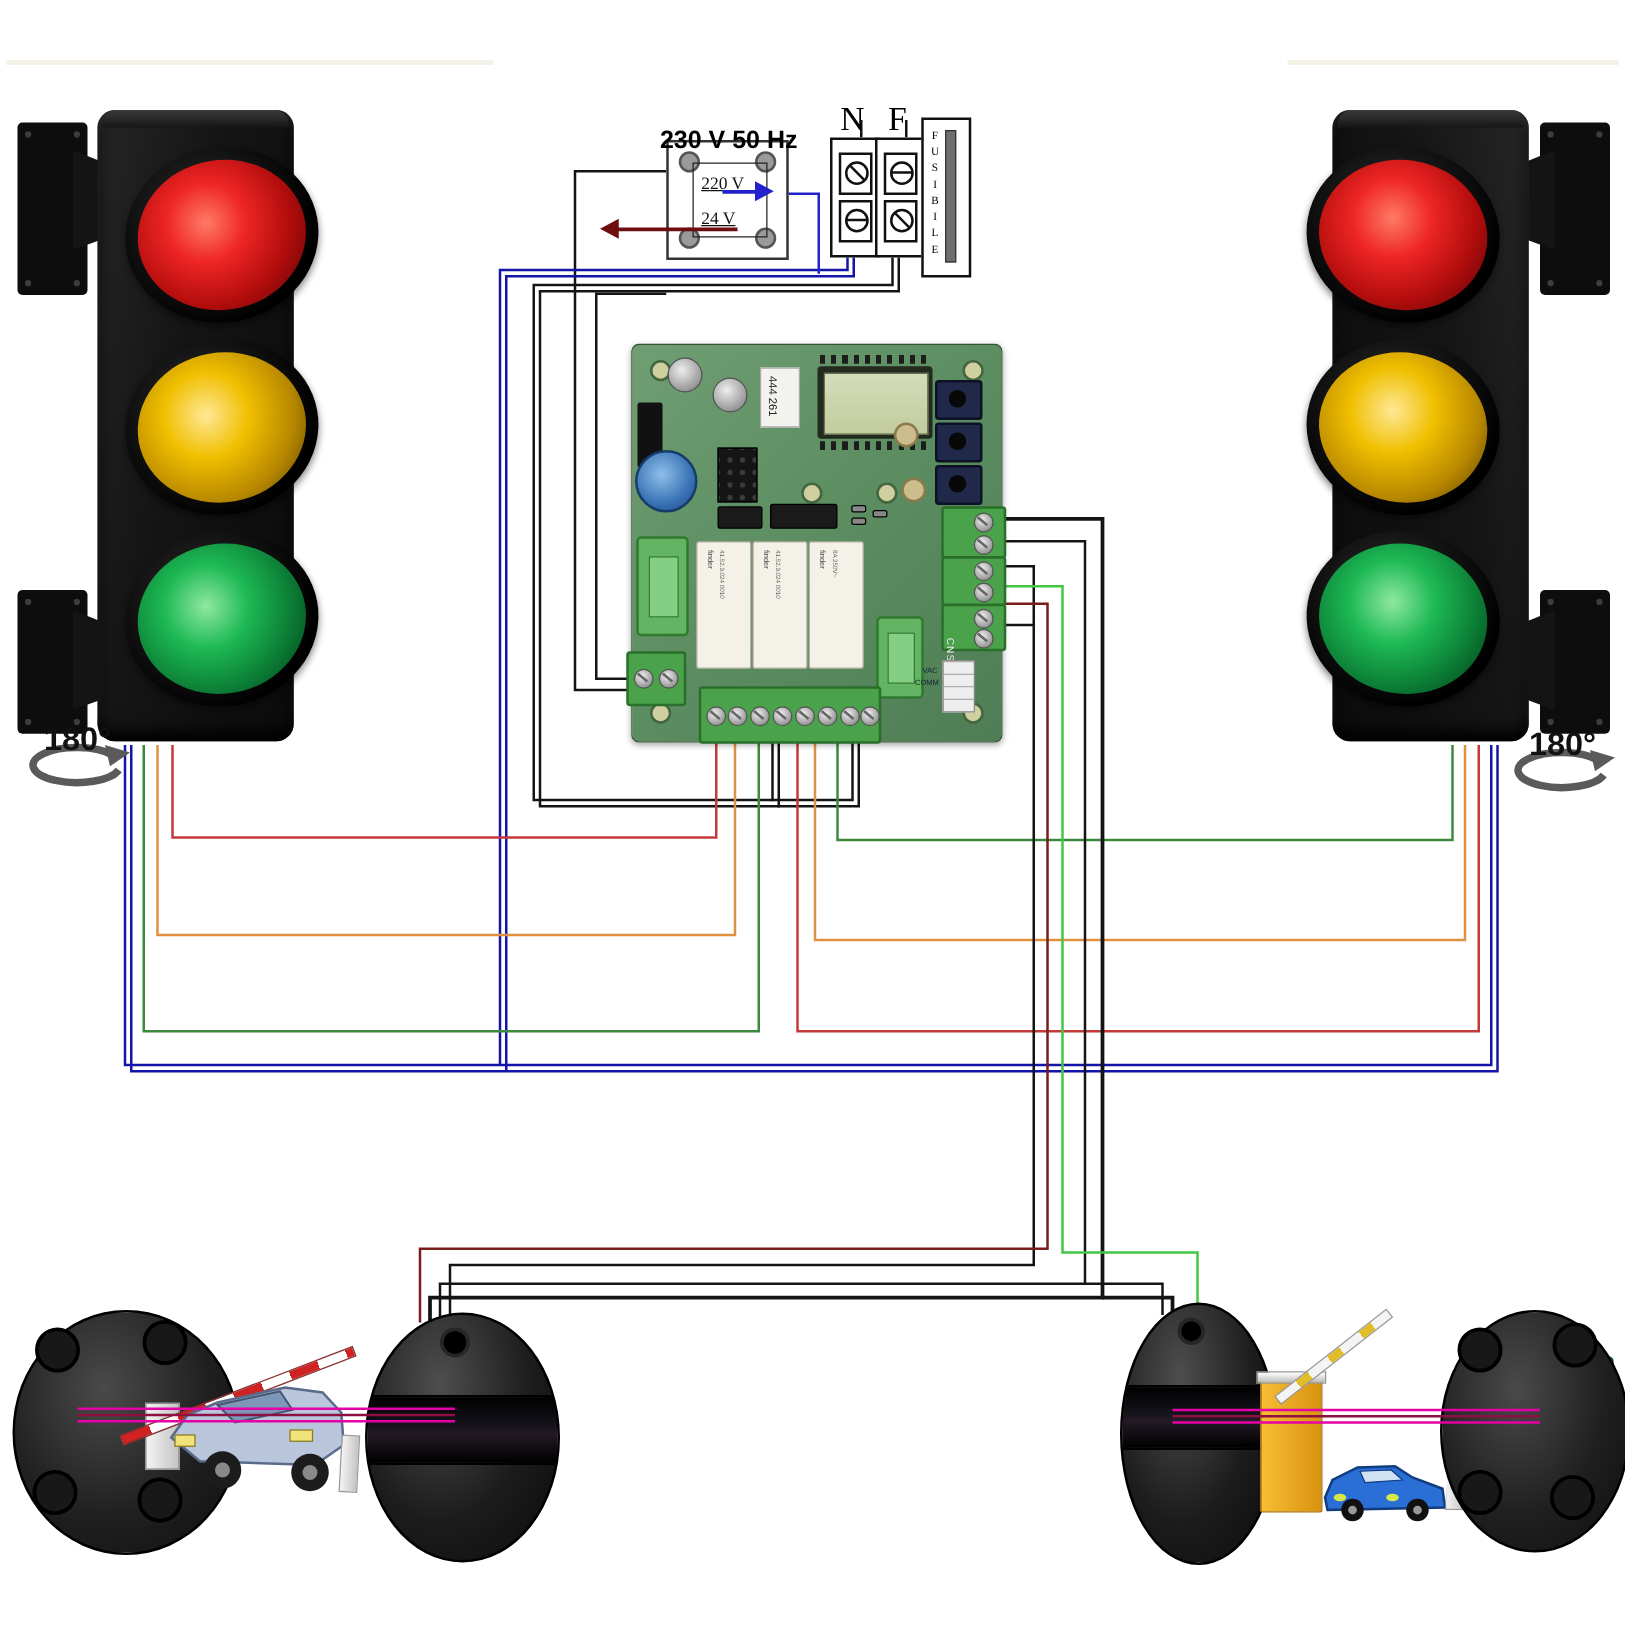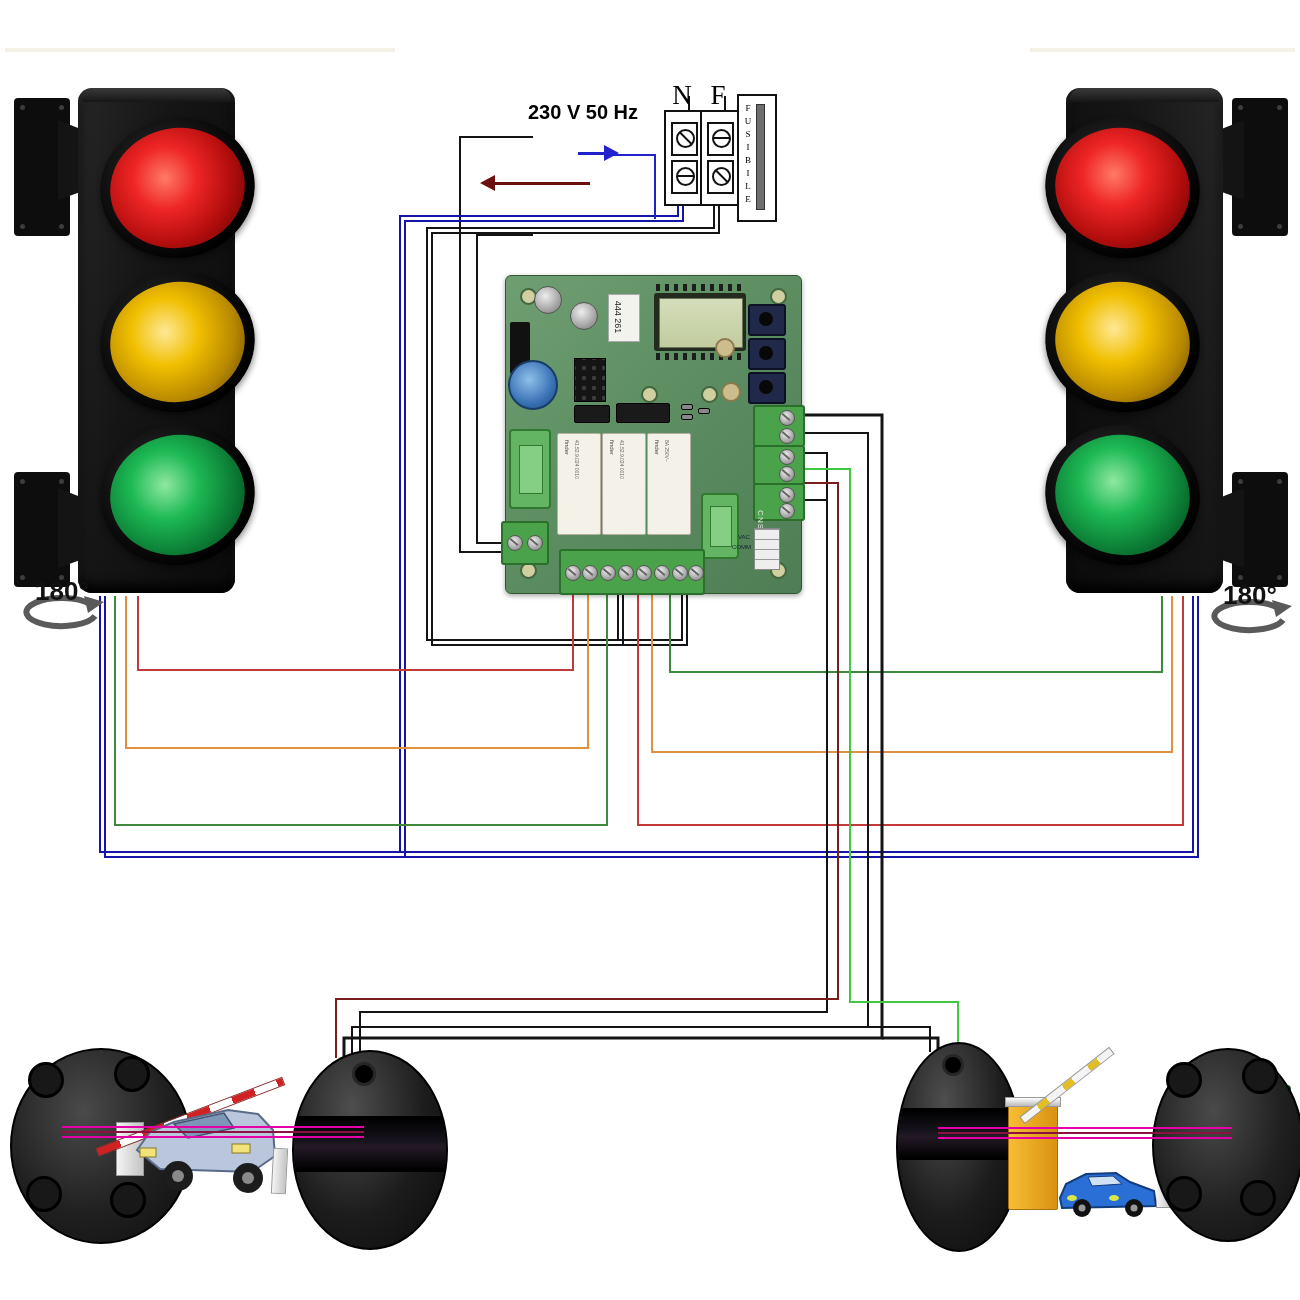--- a/index.html
+++ b/index.html
@@ -220,20 +220,30 @@
   </div>
   <div class="rot-badge" style="left:1202px;top:580px;">
     <svg width="96" height="62" viewBox="0 0 96 62">
       <path d="M76 28 A 35 14 0 1 0 81 40" stroke="#5a5a5a" stroke-width="6" fill="none"></path>
       <path d="M70 20 L90 26 L74 37 Z" fill="#5a5a5a"></path>
     </svg>
     <span>180°</span>
   </div>
 
   <div class="xf-title" style="left:508px;top:82px;margin-top:19px;">230 V 50 Hz</div>
+  <div class="xf-box" style="left:533px;top:112px;">
+    <div class="xf-screw" style="left:8px;top:7px;"></div>
+    <div class="xf-screw" style="right:8px;top:7px;"></div>
+    <div class="xf-screw" style="left:8px;bottom:7px;"></div>
+    <div class="xf-screw" style="right:8px;bottom:7px;"></div>
+    <div class="xf-inner">
+      <span class="v1" style="top:9px;">220 V</span>
+      <span class="v2" style="top:37px;">24 V</span>
+    </div>
+  </div>
   <div class="arrow-line" style="left:578px;top:152px;width:28px;background:#2222cc;"></div>
   <div class="arrow-head" style="left:604px;top:145px;border-top:8px solid transparent;border-bottom:8px solid transparent;border-left:15px solid #2222cc;"></div>
   <div class="arrow-line" style="left:494px;top:182px;width:96px;background:#6e0f0f;"></div>
   <div class="arrow-head" style="left:480px;top:175px;border-top:8px solid transparent;border-bottom:8px solid transparent;border-right:15px solid #6e0f0f;"></div>
 
   <div class="nf-label" style="left:664px;top:80px;">N</div>
   <div class="nf-label" style="left:700px;top:80px;">F</div>
   <div class="stub" style="left:688px;top:96px;height:14px;"></div>
   <div class="stub" style="left:724px;top:96px;height:14px;"></div>
   <div class="nf-block" style="left:664px;top:110px;">

